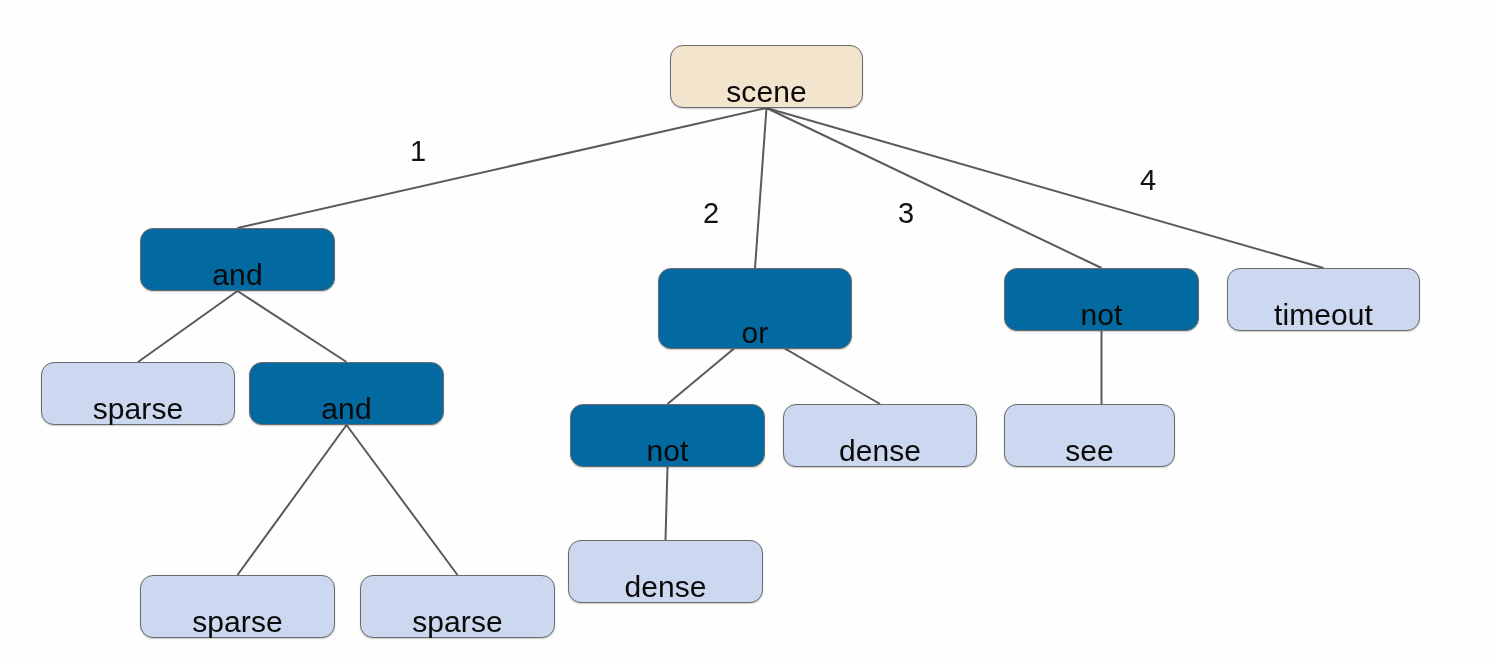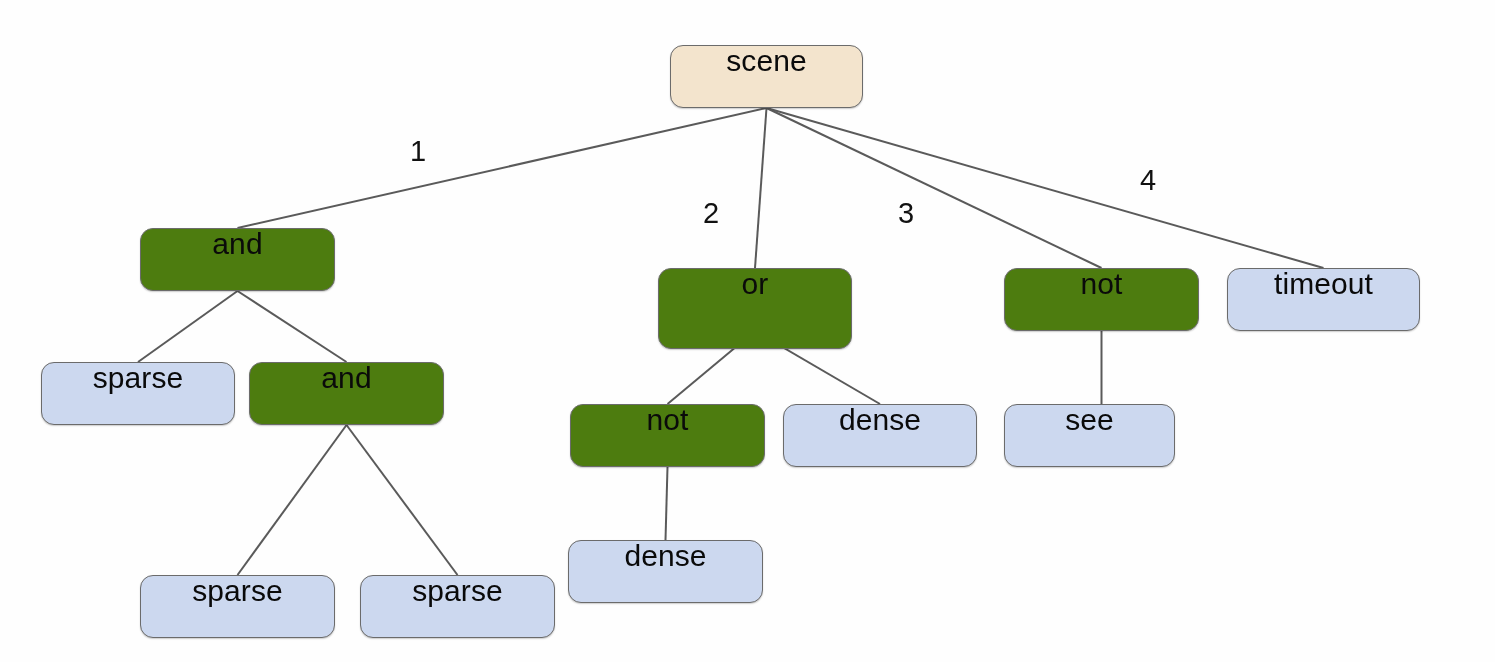--- a/index.html
+++ b/index.html
@@ -21,33 +21,33 @@
     left: 0;
     top: 0;
     width: 1495px;
     height: 662px;
     pointer-events: none;
   }
   .node {
     position: absolute;
     box-sizing: border-box;
     display: flex;
-    align-items: flex-start;
+    align-items: flex-end;
     justify-content: center;
     border: 1.6px solid #6b6b6b;
     border-radius: 13px;
     font-size: 30px;
     line-height: 1;
     color: #0a0a0a;
     letter-spacing: 0.1px;
     white-space: nowrap;
     box-shadow: 0 1px 1.5px rgba(0,0,0,0.20);
   }
   .node.root   { background: #f3e4cd; }
-  .node.op     { background: #4d7c0f; }
+  .node.op     { background: #0369a1; }
   .node.leaf   { background: #ccd8ef; }
   .node-label  { pointer-events: none; }
   .edge-label {
     position: absolute;
     font-size: 29px;
     color: #111111;
     line-height: 1;
     white-space: nowrap;
   }
 </style>

